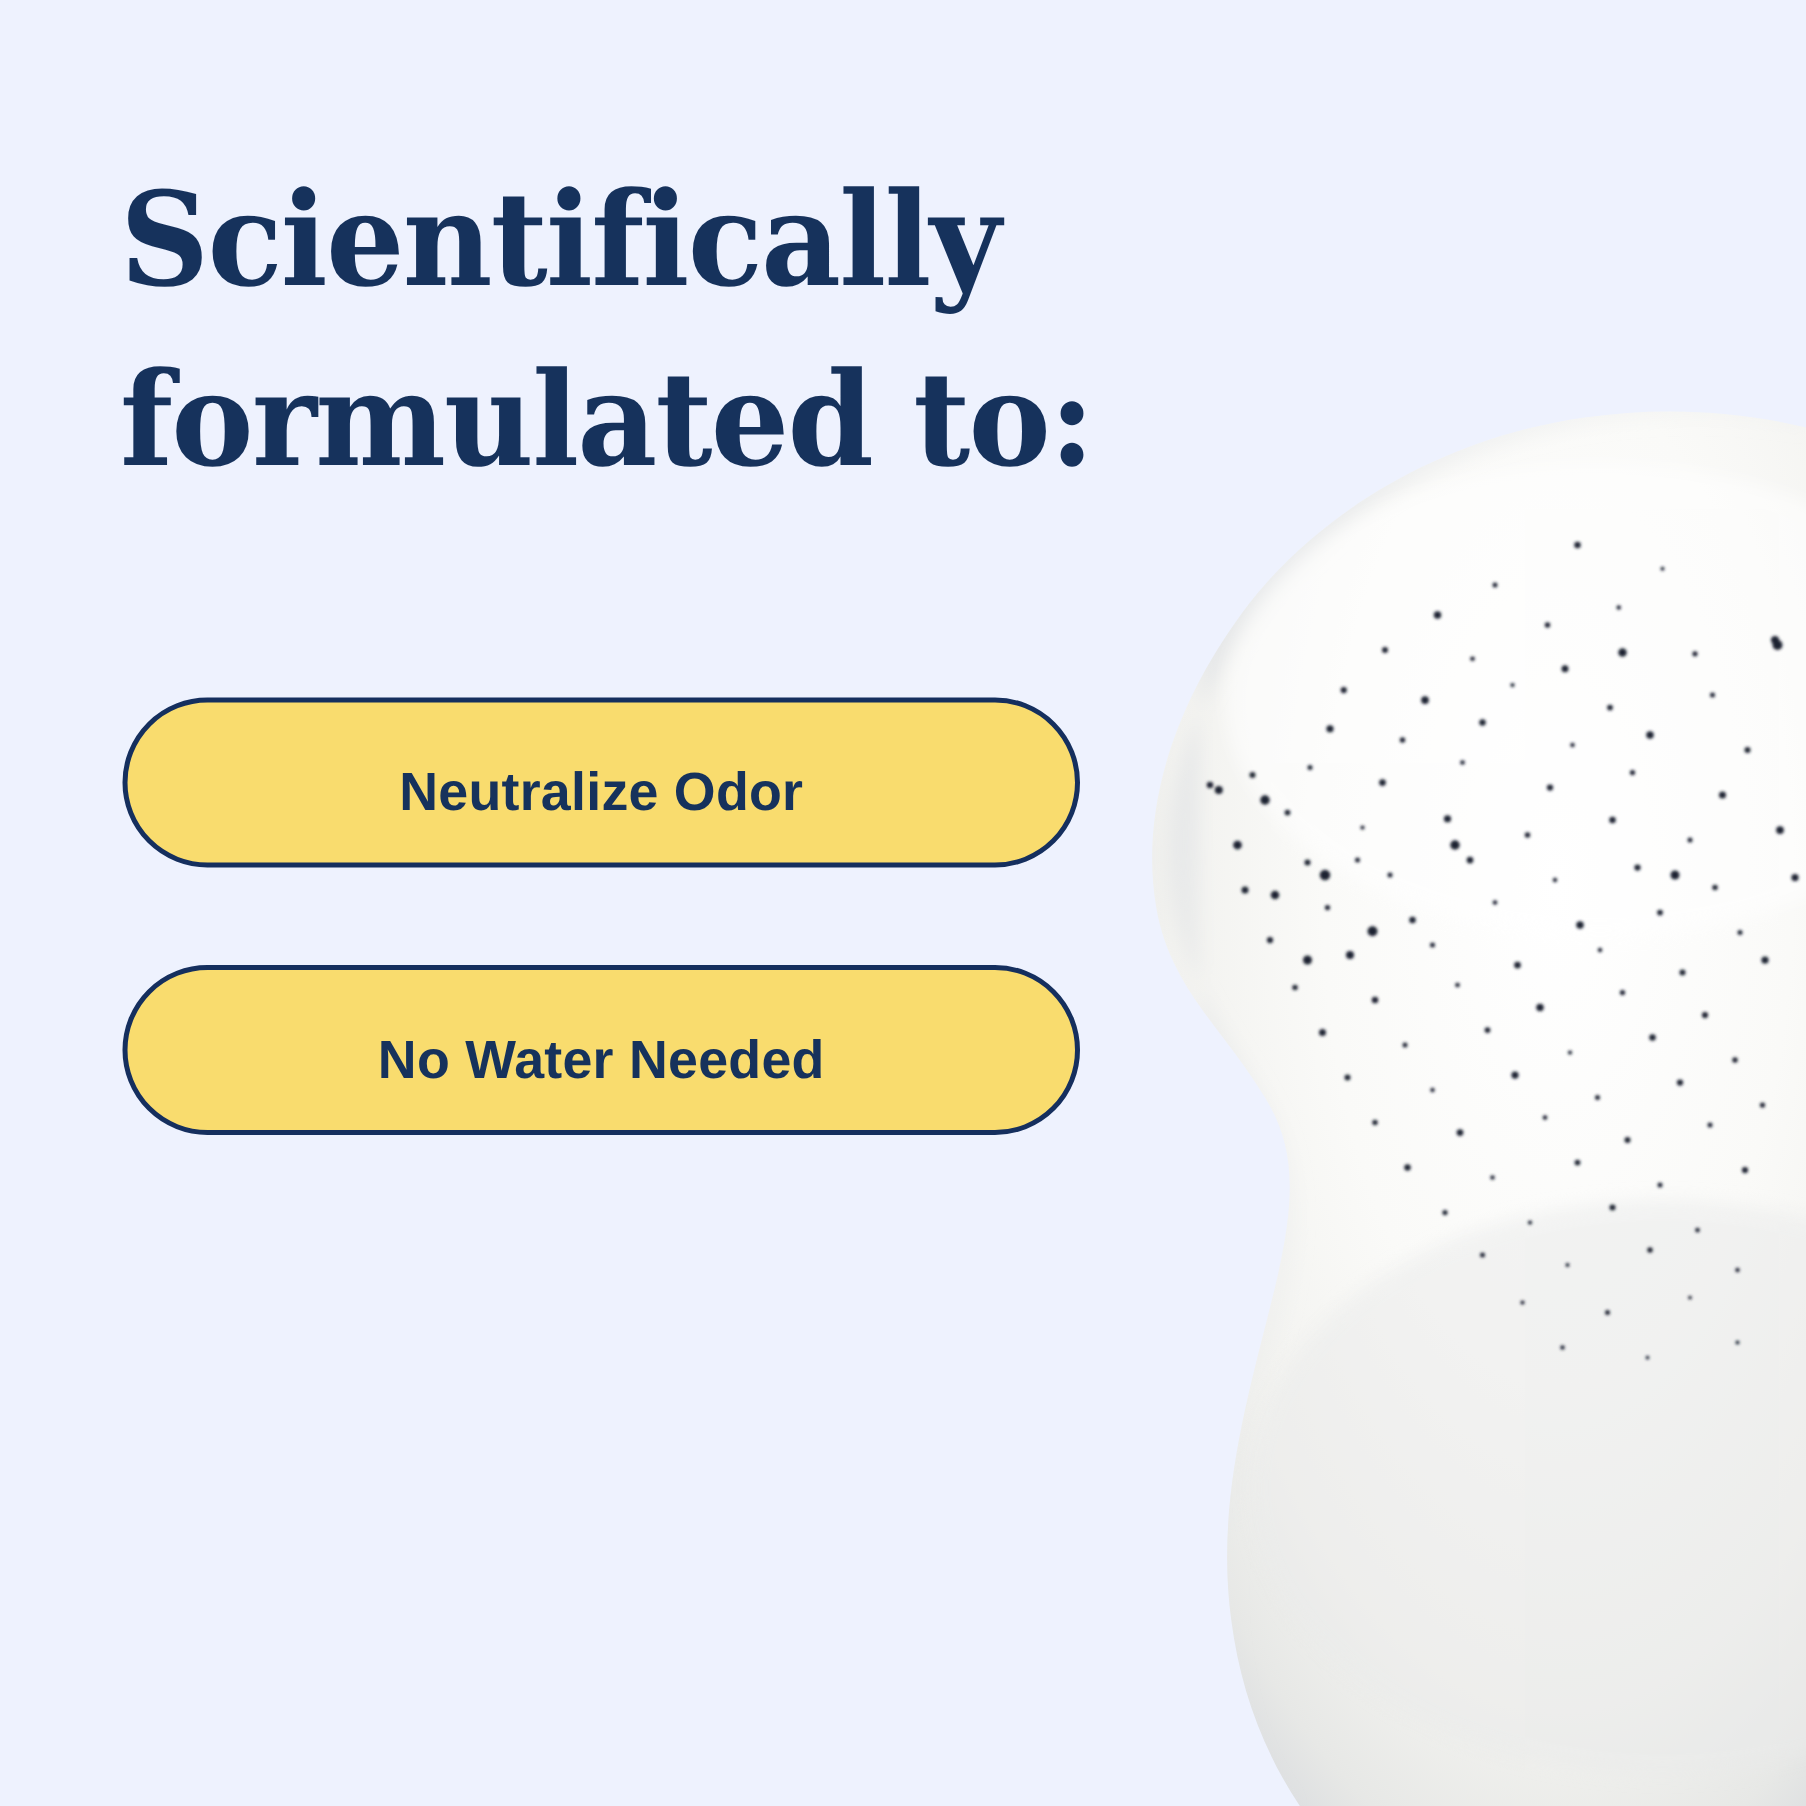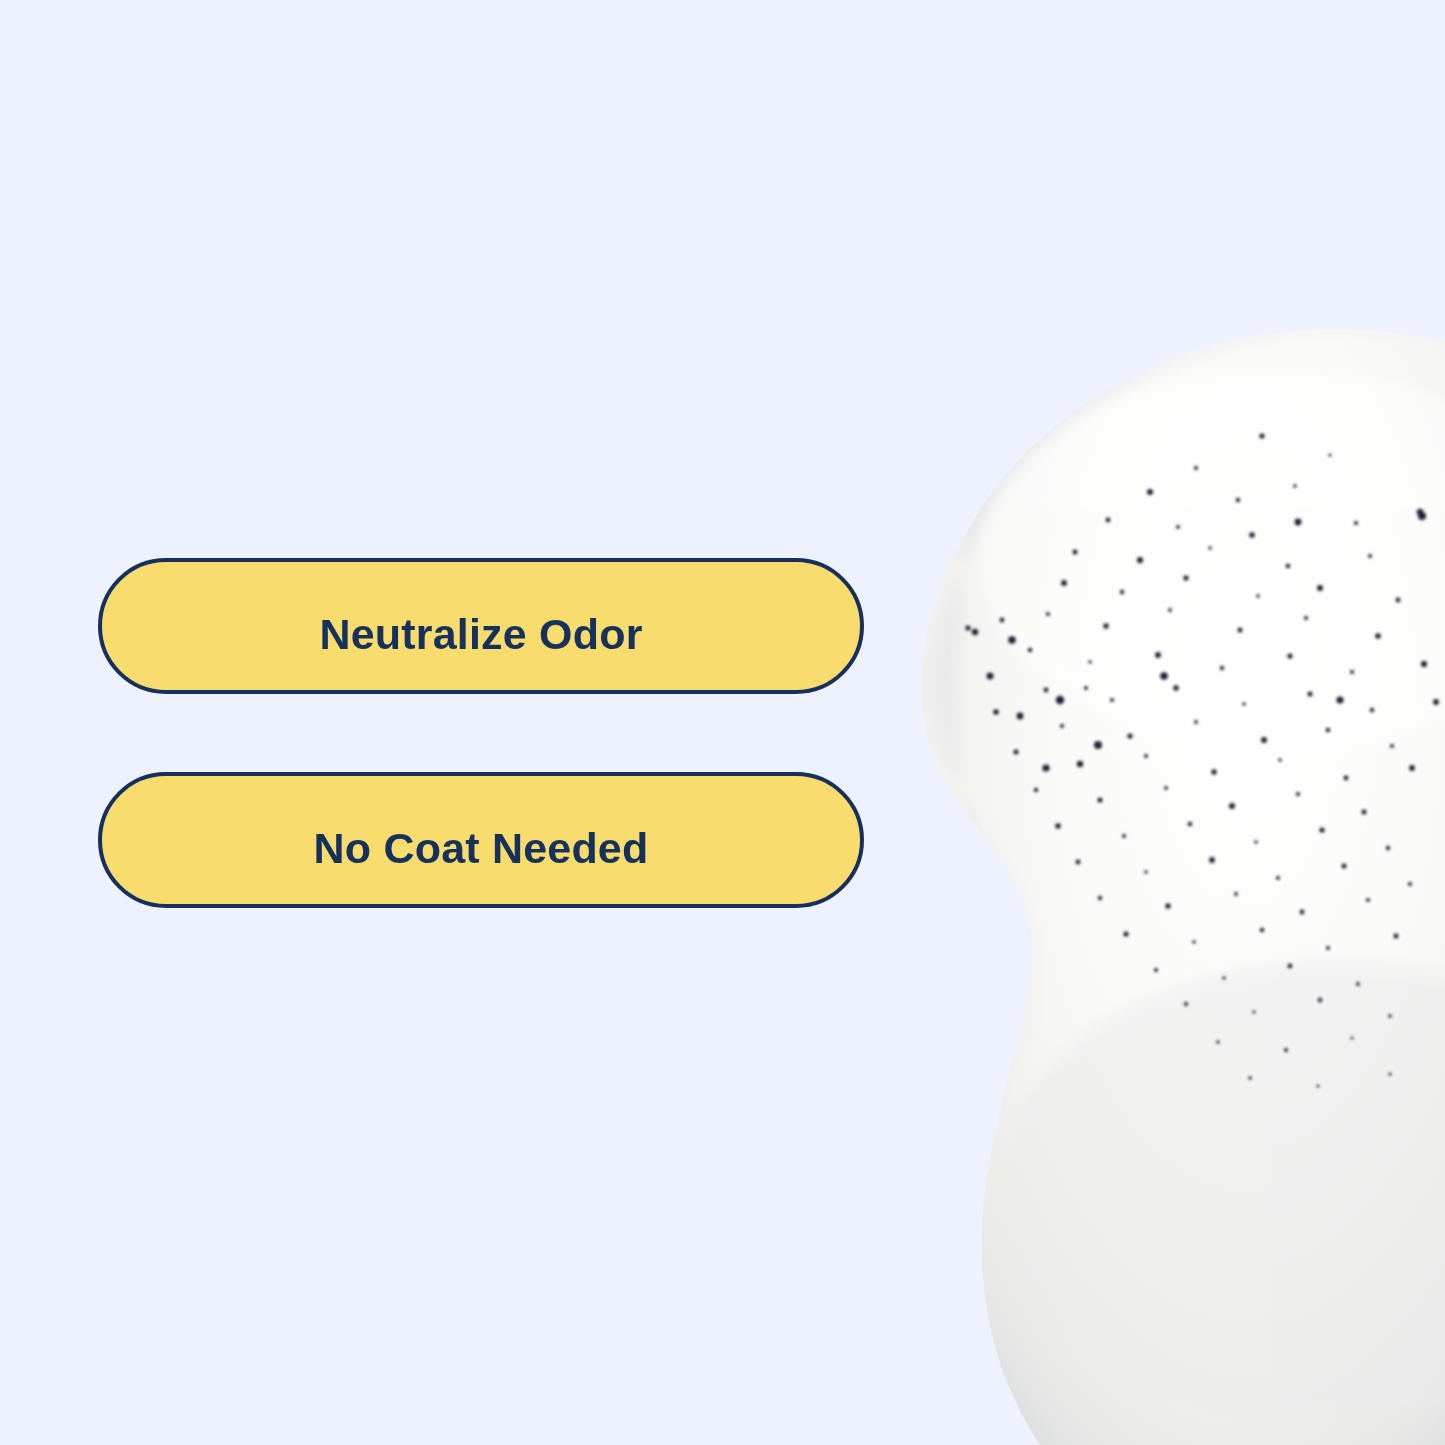--- a/index.html
+++ b/index.html
@@ -255,23 +255,27 @@
         <circle cx="1046" cy="768" r="3.6"></circle>
       <circle cx="1086" cy="688" r="2.0"></circle>
         <circle cx="968" cy="628" r="2.6"></circle>
       <circle cx="1164" cy="676" r="3.8"></circle>
         <circle cx="1340" cy="700" r="3.6"></circle>
       <circle cx="1422" cy="516" r="4.0"></circle>
         <circle cx="1298" cy="522" r="3.4"></circle>
     </g>
   </svg>
 
+  <div id="headline">
+    <div class="headline-line">Scientifically</div>
+    <div class="headline-line">formulated to:</div>
+  </div>
 
   <div id="benefits">
     <div class="pill">
       <span class="pill-label">Neutralize Odor</span>
     </div>
     <div class="pill">
-      <span class="pill-label">No Coat Needed</span>
+      <span class="pill-label">No Water Needed</span>
     </div>
   </div>
 
 </div>
 
 </body></html>

